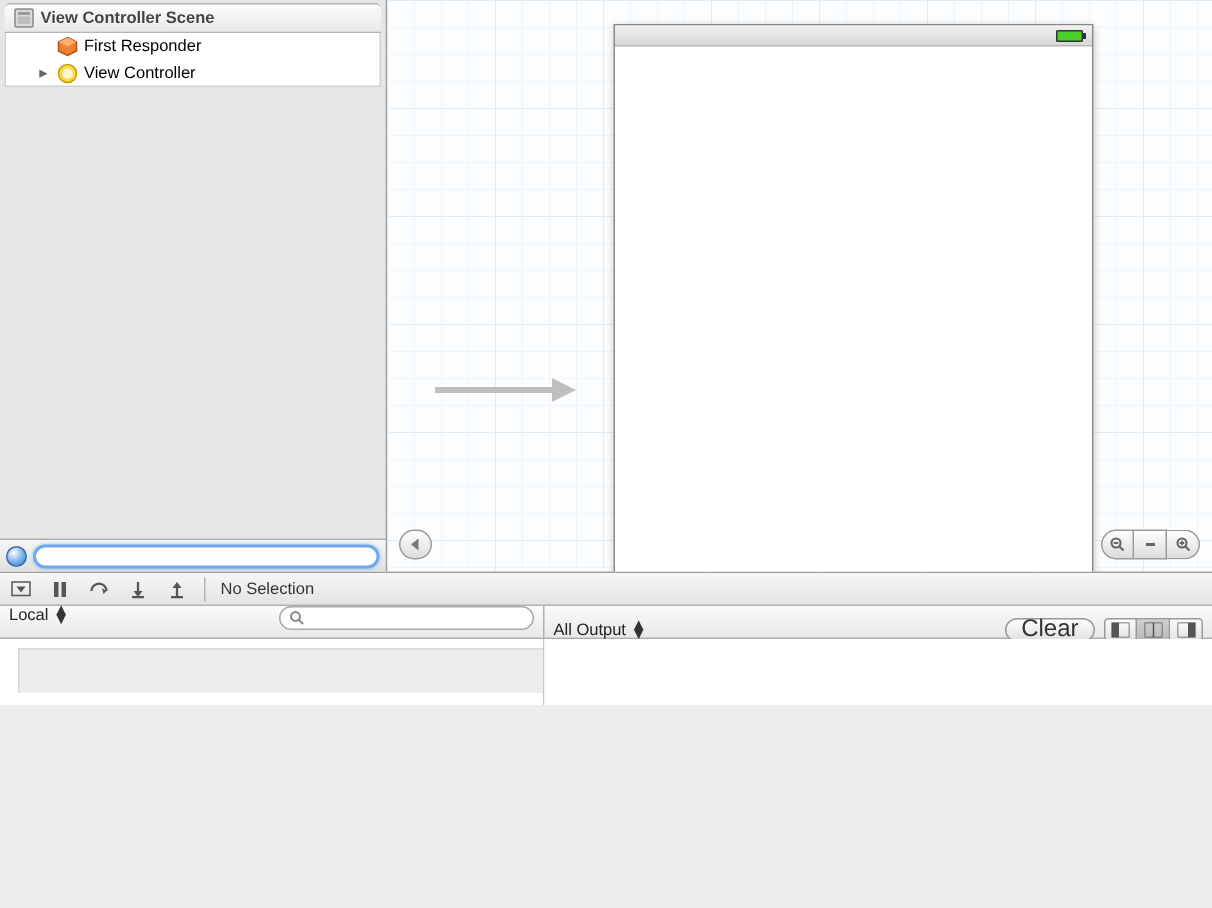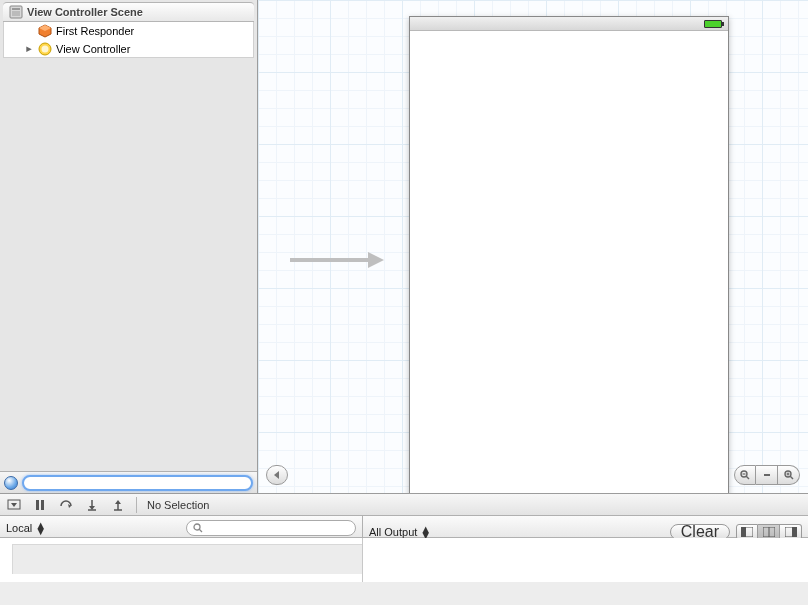--- a/index.html
+++ b/index.html
@@ -1,19 +1,19 @@
 <!DOCTYPE html>
 <html><head>
 <meta charset="utf-8">
 <style>
 * { margin:0; padding:0; box-sizing:border-box; font-family:"Lucida Grande","Helvetica Neue",Arial,sans-serif; font-size:11px; -webkit-font-smoothing:antialiased; }
 html,body { width:808px; height:605px; overflow:hidden; background:#ededed; }
 
 
-#root { display:flex; flex-direction:column; width:808px; height:582px; }
+#root { display:flex; flex-direction:column; width:808px; height:470px; }
 
 
 #upper { flex:1; display:flex; min-height:0; border-bottom:1px solid #9c9c9c; }
 
 
 #outline { width:258px; display:flex; flex-direction:column; background:#e6e6e6; border-right:1px solid #9c9c9c; }
 #outline-list { flex:1; overflow:auto; background:#e6e6e6; }
 .scene-header { height:20px; display:flex; align-items:center; gap:4px; padding:0 6px;
   background:linear-gradient(#fdfdfd,#e8e8e8); border:1px solid #b5b5b5; border-left:none; border-right:none; border-radius:4px 4px 0 0; margin:2px 3px 0 3px; }
 .scene-header .icn { width:14px; height:14px; }
@@ -61,21 +61,21 @@
 .pillbtn svg { width:10px; height:10px; }
 
 
 #debugbar { height:22px; display:flex; align-items:center; gap:10px; padding:0 6px; background:linear-gradient(#f7f7f7,#e3e3e3); border-bottom:1px solid #b0b0b0; }
 #debugbar .db-btn { width:16px; height:16px; display:inline-flex; align-items:center; justify-content:center; color:#555; }
 #debugbar .sep { width:1px; height:16px; background:#b5b5b5; }
 #debugbar .no-sel { color:#333; }
 
 
 #consolefilter { height:22px; display:flex; align-items:stretch; background:linear-gradient(#fbfbfb,#e8e8e8); border-bottom:1px solid #b0b0b0; }
-.cf-left { width:363px; display:flex; align-items:center; gap:20px; padding:12px 6px; border-right:1px solid #b0b0b0; }
+.cf-left { width:363px; display:flex; align-items:flex-start; gap:20px; padding:0 6px; border-right:1px solid #b0b0b0; }
 .cf-right { flex:1; display:flex; align-items:center; gap:6px; padding:16px 6px; }
 .popup { display:inline-flex; align-items:center; gap:3px; color:#222; cursor:default; }
 .popup .updn { font-size:7px; line-height:6px; display:flex; flex-direction:column; color:#333; }
 .search { flex:0 0 170px; height:16px; border:1px solid #aaa; border-radius:10px; display:flex; align-items:center; padding:0 6px; background:#fff; }
 .search svg { width:10px; height:10px; fill:#888; margin-right:3px; }
 .search input { border:none; outline:none; flex:1; font-size:11px; background:transparent; }
 .spacer { flex:1; }
 .clearbtn { height:16px; padding:0 10px; border:1px solid #9a9a9a; border-radius:9px; background:linear-gradient(#fefefe,#e0e0e0); font-size:16px; color:#333; display:inline-flex; align-items:center; }
 .seggrp { display:flex; }
 .seg { width:22px; height:16px; border:1px solid #9a9a9a; background:linear-gradient(#fefefe,#e0e0e0); display:inline-flex; align-items:center; justify-content:center; }

